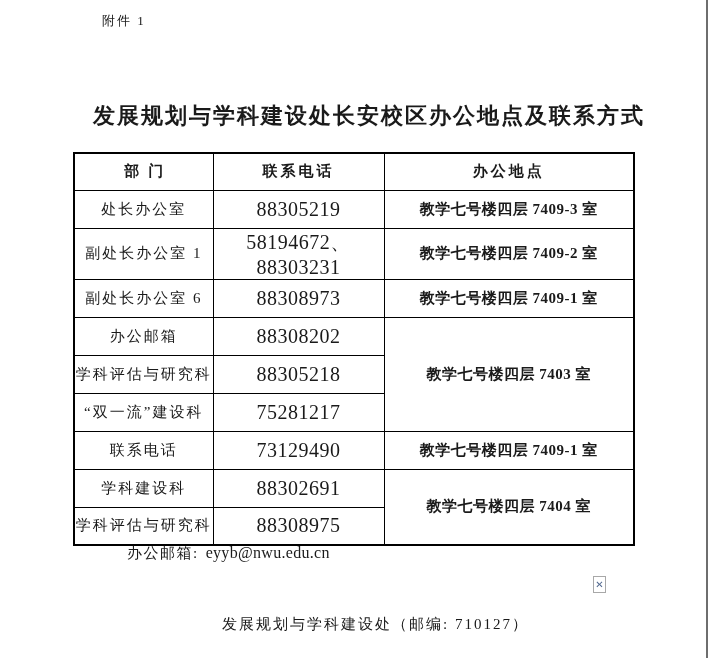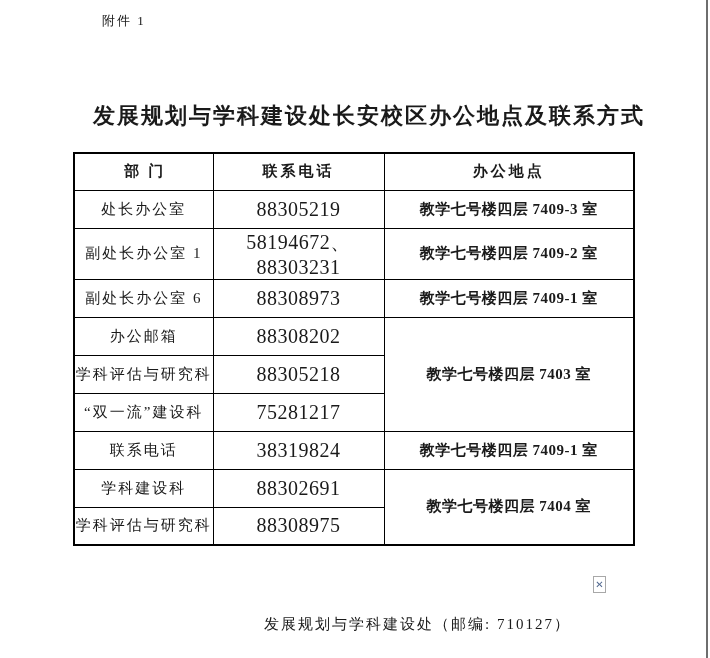--- a/index.html
+++ b/index.html
@@ -39,21 +39,21 @@
   td.dept  { font-size:15px; letter-spacing:2px; }
   td.phone { font-size:20px; letter-spacing:0.5px; }
   td.loc   { font-size:15px; letter-spacing:0.5px;font-weight:bold; }
 
   .footer-line {
     position:absolute; font-size:15px; letter-spacing:1.5px; white-space:nowrap;
   }
   .email-line   { left:127px; top:544px; }
   .email-value  { font-size:16px; letter-spacing:0.3px; margin-left:7px; }
   .address-line { left:138px; top:578px; }
-  .address-line2{ left:222px; top:615px; letter-spacing:2px;margin-left:42px; }
+  .address-line2{ left:222px; top:615px; letter-spacing:2px; }
 
   .broken-img {
     position:absolute; left:593px; top:576px;
     width:13px; height:17px; box-sizing:border-box;
     border:1px solid #a8a8a8; background:#ffffff;
     display:flex; align-items:center; justify-content:center;
   }
   .broken-img .x-glyph { font-size:10px; line-height:1; color:#51688f; }
 
   .right-edge {
@@ -107,35 +107,38 @@
       <tr>
         <td class="dept">学科评估与研究科</td>
         <td class="phone">88305218</td>
       </tr>
       <tr>
         <td class="dept">“双一流”建设科</td>
         <td class="phone">75281217</td>
       </tr>
       <tr>
         <td class="dept">联系电话</td>
-        <td class="phone">38319824</td>
+        <td class="phone">73129490</td>
         <td class="loc">教学七号楼四层 7409-1 室</td>
       </tr>
       <tr>
         <td class="dept">学科建设科</td>
         <td class="phone">88302691</td>
         <td class="loc" rowspan="2">教学七号楼四层 7404 室</td>
       </tr>
       <tr>
         <td class="dept">学科评估与研究科</td>
         <td class="phone">88308975</td>
       </tr>
     </tbody>
   </table>
 
+  <div class="footer-line email-line">
+    <span>办公邮箱:</span><span class="email-value">eyyb@nwu.edu.cn</span>
+  </div>
 
 
   <div class="broken-img">
     <span class="x-glyph">✕</span>
   </div>
 
   <div class="footer-line address-line2">发展规划与学科建设处（邮编: 710127）</div>
 
   <div class="right-edge"></div>
 

